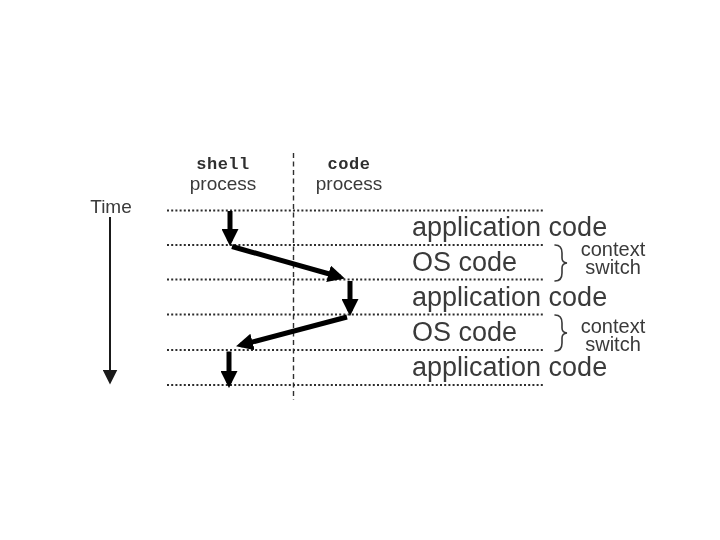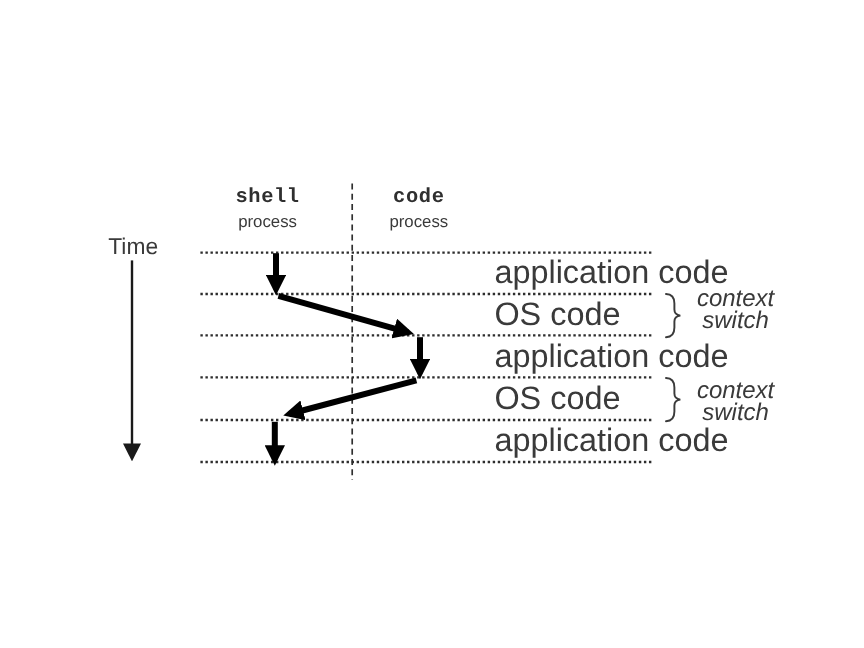--- a/index.html
+++ b/index.html
@@ -49,38 +49,37 @@
     color: #2f2f2f;
   }
   .proc-col .proc-name {
     font-family: "Liberation Mono", monospace;
     font-weight: 700;
     font-size: 17px;
     line-height: 19px;
     letter-spacing: 0.5px;
   }
   .proc-col .proc-sub {
-    font-size: 14px;
+    font-size: 19px;
     line-height: 20px;
     color: #3a3a3a;
   }
   .col-shell { left: 180px; }
   .col-hello { left: 306px; }
   .band-label { left: 412px; }
   .band-0 { top: 216px; }
   .band-1 { top: 251px; }
   .band-2 { top: 286px; }
   .band-3 { top: 321px; }
   .band-4 { top: 356px; }
   .annotation {
     position: absolute;
     left: 570px;
     width: 86px;
     text-align: center;
-    font-style: italic;
     font-size: 20px;
     line-height: 18px;
     color: #3a3a3a;
     white-space: nowrap;
   }
   .annotation-1 { top: 240px; }
   .annotation-2 { top: 317px; }
 </style>
 </head>
 <body>

